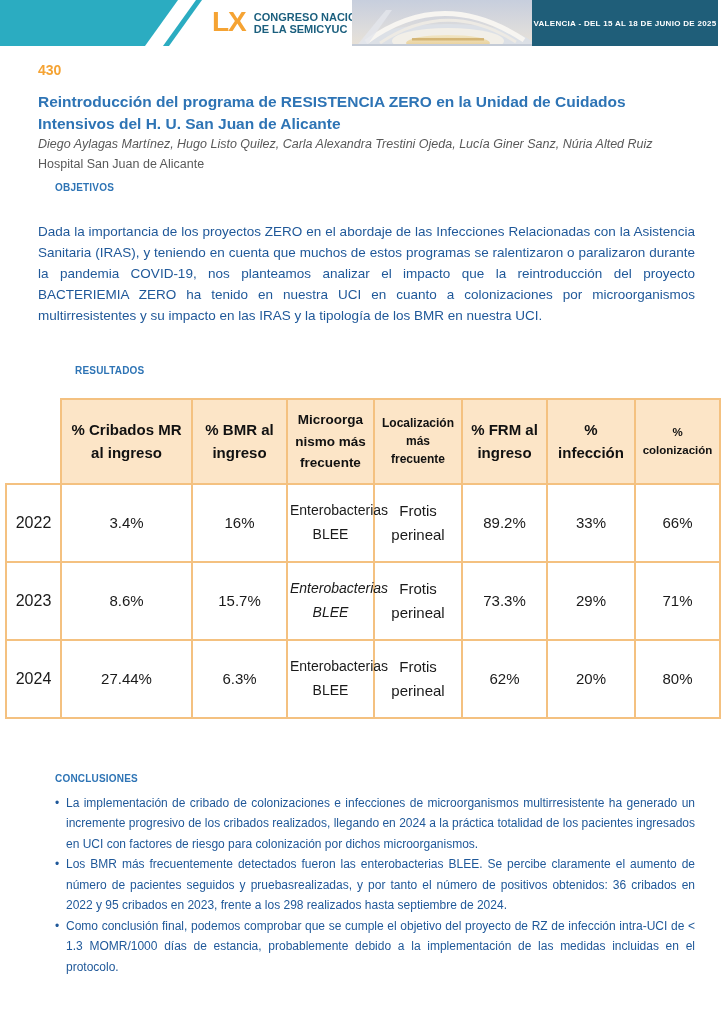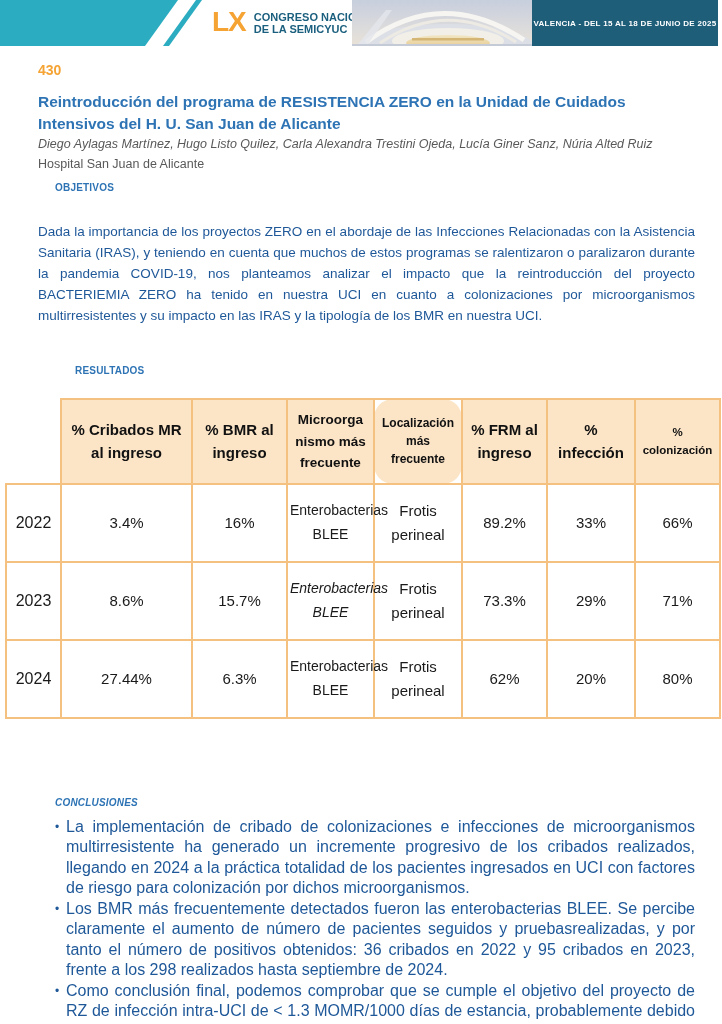--- a/index.html
+++ b/index.html
@@ -47,52 +47,52 @@
   .content { padding:0 27px 0 38px; }
 
   .abstract-number { margin-top:16px; color:#F5A333; font-weight:bold; font-size:14px; }
   .paper-title { margin-top:13px; color:#2E74B5; font-weight:bold; font-size:15.5px; line-height:1.45; max-width:672px; }
   .authors { margin-top:1px; color:#595959; font-style:italic; font-size:12.5px; }
   .affiliation { margin-top:6px; color:#595959; font-size:12.5px; }
 
   .section-heading { margin-left:17px; color:#2E74B5; font-weight:600; font-size:10px; letter-spacing:.2px; }
   .h-objetivos { margin-top:11px; }
   .h-resultados { margin-top:39px;padding-left:20px; }
-  .h-conclusiones { margin-top:78px;font-style:italic; }
+  .h-conclusiones { margin-top:54px; }
 
   .objetivos-text {
     margin-top:28px; color:#1F5899; font-size:13.5px; line-height:21px;
     text-align:justify; max-width:660px;
   }
 
   
   .results-table {
     border-collapse:collapse; table-layout:fixed;
     margin:22px 0 0 -33px; width:714px;padding-left:44px;
   }
   .results-table td, .results-table th {
     border:2px solid #F4C180; text-align:center; vertical-align:middle;
     background:#fff; padding:2px;
   }
   .results-table th { background:#FCE5C7; font-weight:bold; font-size:15px; height:85px; line-height:1.55; white-space:pre-line; color:#111; }
   .results-table th.ghost { background:transparent; border:none; }
   .results-table th.h-micro { font-size:13.5px; line-height:1.6; }
-  .results-table th.h-small { font-size:12px; line-height:1.5;border-radius:19px; }
+  .results-table th.h-small { font-size:12px; line-height:1.5; }
   .results-table th.h-xsmall { font-size:11.5px; line-height:1.6; }
   .results-table td { font-size:15px; height:78px; }
   .results-table td.year { font-size:16px;margin-left:15px; }
   .results-table td.micro { font-size:14px; line-height:1.7; white-space:pre-line; }
   .results-table td.micro.italic { font-style:italic; }
   .results-table td.loc { font-size:15px; line-height:1.6; white-space:pre-line; }
 
   
   .conclusions { margin:9px 0 0 17px; list-style:none; max-width:643px; }
   .conclusions li {
     position:relative; padding-left:11px; color:#1F5899;
-    font-size:16px; line-height:20.5px; text-align:justify;
+    font-size:12px; line-height:20.5px; text-align:justify;
   }
   .conclusions li::before { content:"\2022"; position:absolute; left:0; top:0; font-size:12px; }
 </style>
 </head>
 <body>
 
 <div class="header">
   <div class="header-teal"></div>
   <div class="header-stripe"></div>
 

